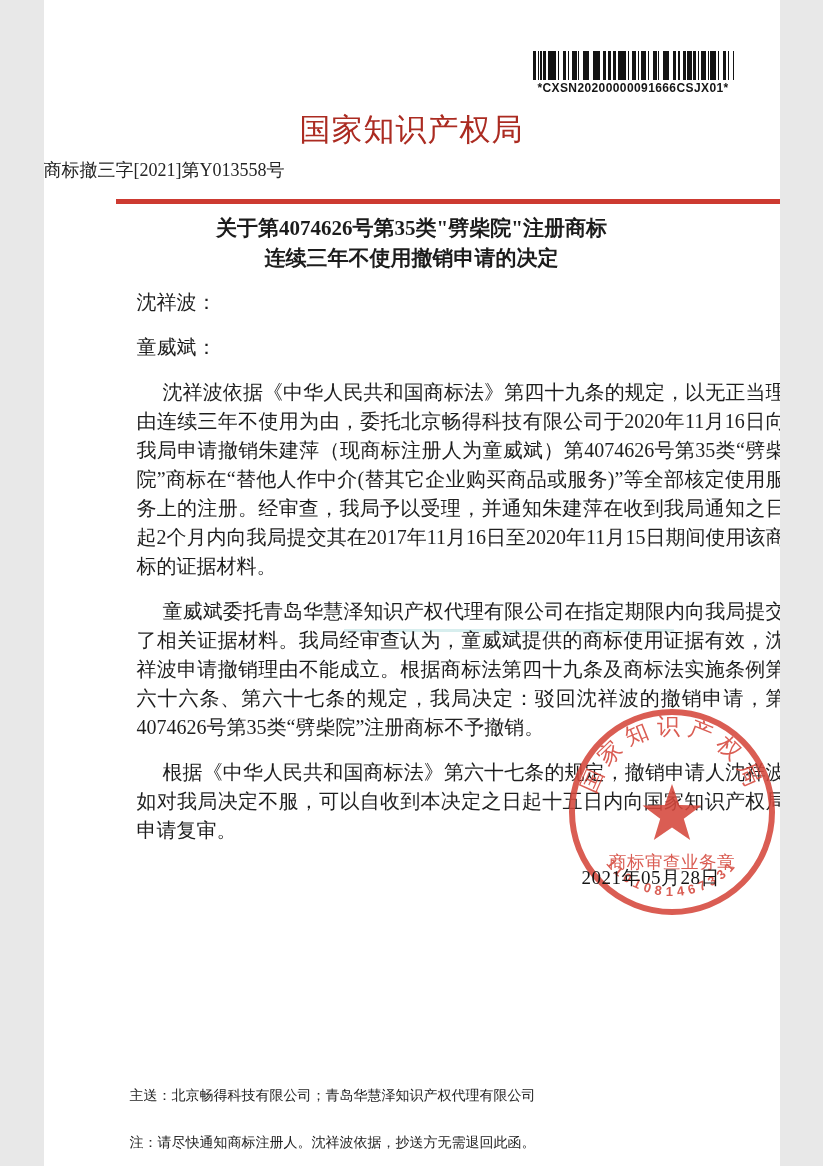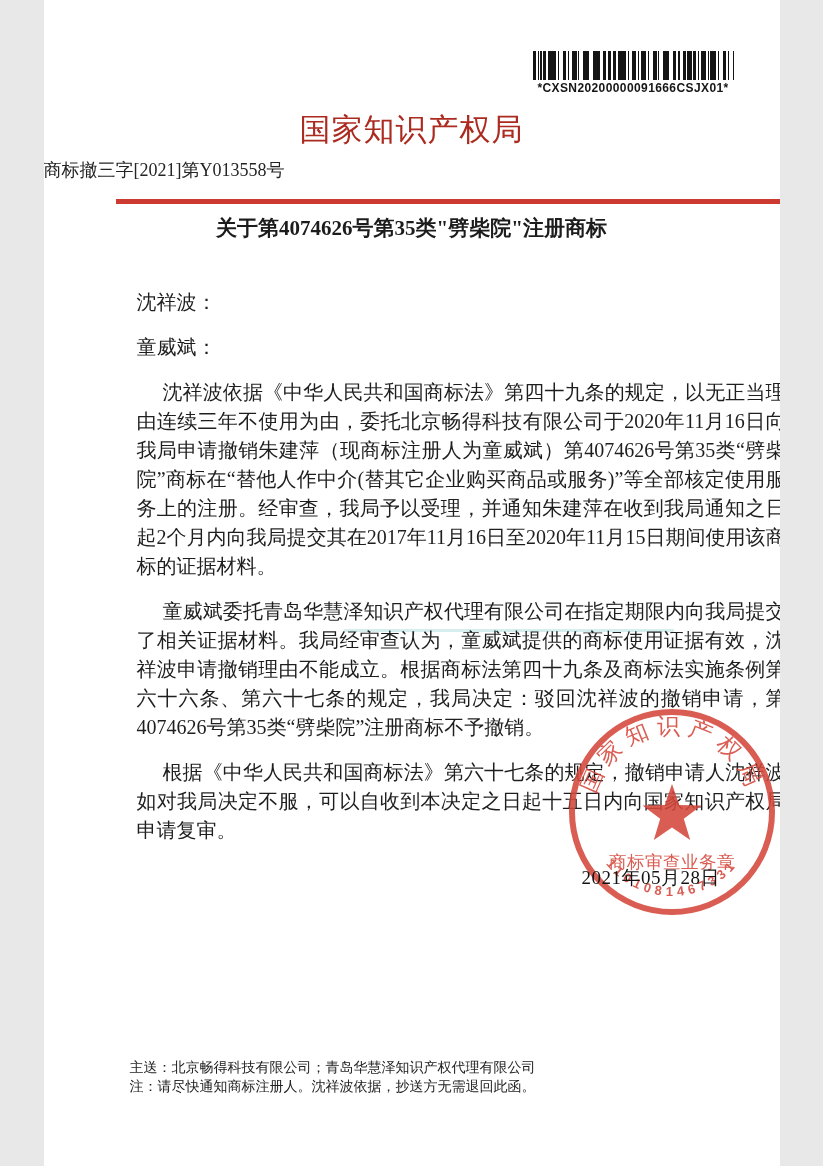--- a/index.html
+++ b/index.html
@@ -48,38 +48,39 @@
   }
   .decision-date {
     position:absolute; left:538px; top:865px; z-index:3;
     font-size:19px; color:#141414; letter-spacing:0.5px;
   }
   .official-seal { position:absolute; left:518px; top:702px; width:220px; height:220px; z-index:2; opacity:0.88; }
   .footer-block {
     position:absolute; left:86px; top:1059px; z-index:1;
     font-size:14px; line-height:18.5px; color:#222222;
   }
-  .footer-row { white-space:nowrap; }
+  .footer-row { white-space:nowrap;margin-top:28px; }
 </style>
 </head>
 <body>
 
 <div class="page">
 
   <div class="barcode-bars"></div>
   <div class="barcode-caption">*CXSN20200000091666CSJX01*</div>
 
   <h1 class="agency-title">国家知识产权局</h1>
 
   <div class="doc-number">商标撤三字[2021]第Y013558号</div>
 
   <div class="red-rule"></div>
 
   <h2 class="decision-title">
     <span>关于第4074626号第35类"劈柴院"注册商标</span><br>
+    <span>连续三年不使用撤销申请的决定</span>
   </h2>
 
   <div class="scan-smudge"></div>
 
   <div class="body-block">
     <p class="addressee">沈祥波：</p>
     <p class="addressee">童威斌：</p>
     <p>沈祥波依据《中华人民共和国商标法》第四十九条的规定，以无正当理由连续三年不使用为由，委托北京畅得科技有限公司于2020年11月16日向我局申请撤销朱建萍（现商标注册人为童威斌）第4074626号第35类“劈柴院”商标在“替他人作中介(替其它企业购买商品或服务)”等全部核定使用服务上的注册。经审查，我局予以受理，并通知朱建萍在收到我局通知之日起2个月内向我局提交其在2017年11月16日至2020年11月15日期间使用该商标的证据材料。</p>
     <p>童威斌委托青岛华慧泽知识产权代理有限公司在指定期限内向我局提交了相关证据材料。我局经审查认为，童威斌提供的商标使用证据有效，沈祥波申请撤销理由不能成立。根据商标法第四十九条及商标法实施条例第六十六条、第六十七条的规定，我局决定：驳回沈祥波的撤销申请，第4074626号第35类“劈柴院”注册商标不予撤销。</p>
     <p>根据《中华人民共和国商标法》第六十七条的规定，撤销申请人沈祥波如对我局决定不服，可以自收到本决定之日起十五日内向国家知识产权局申请复审。</p>

